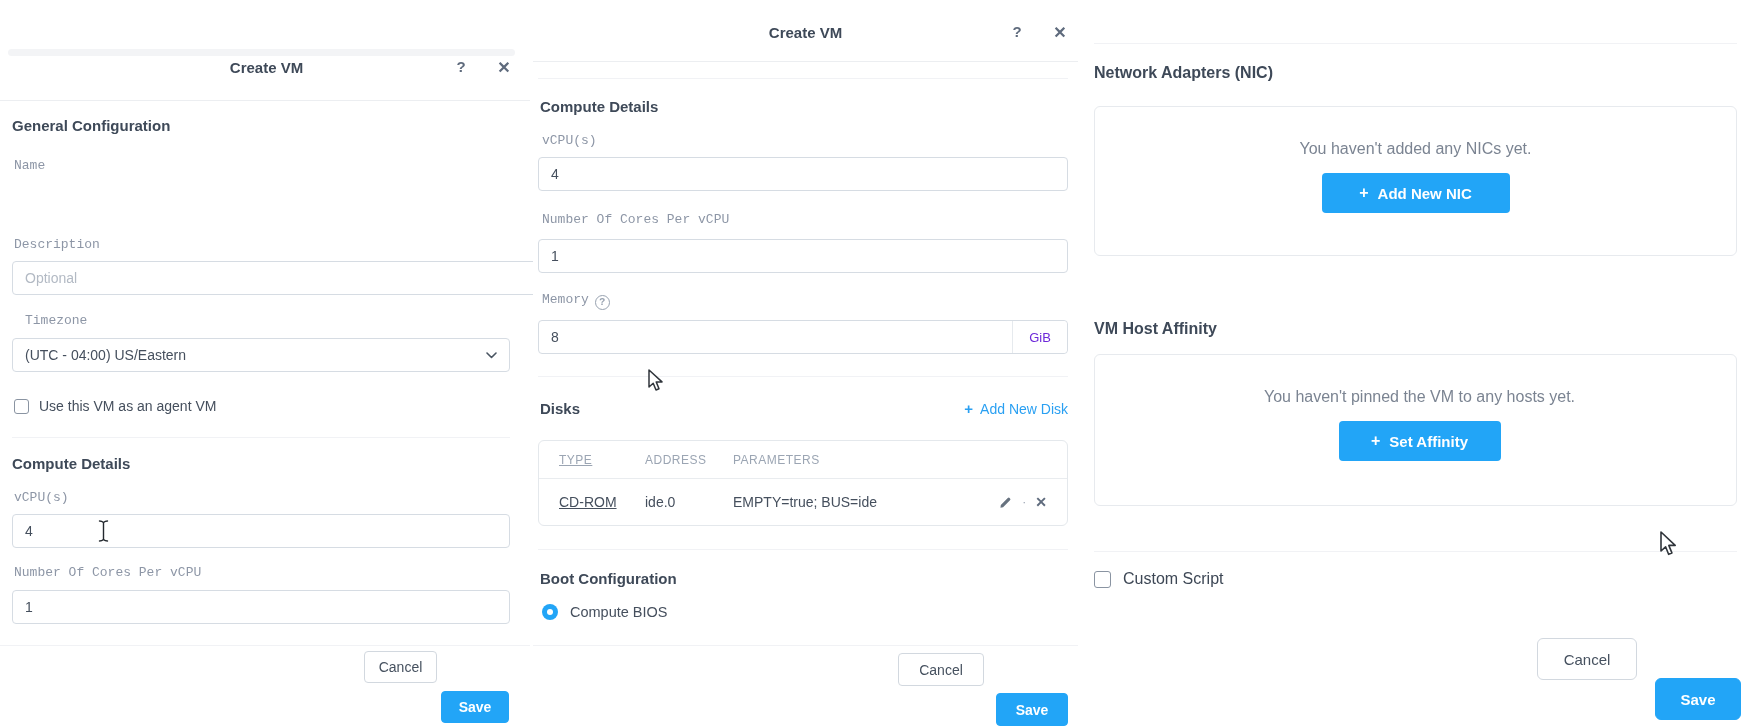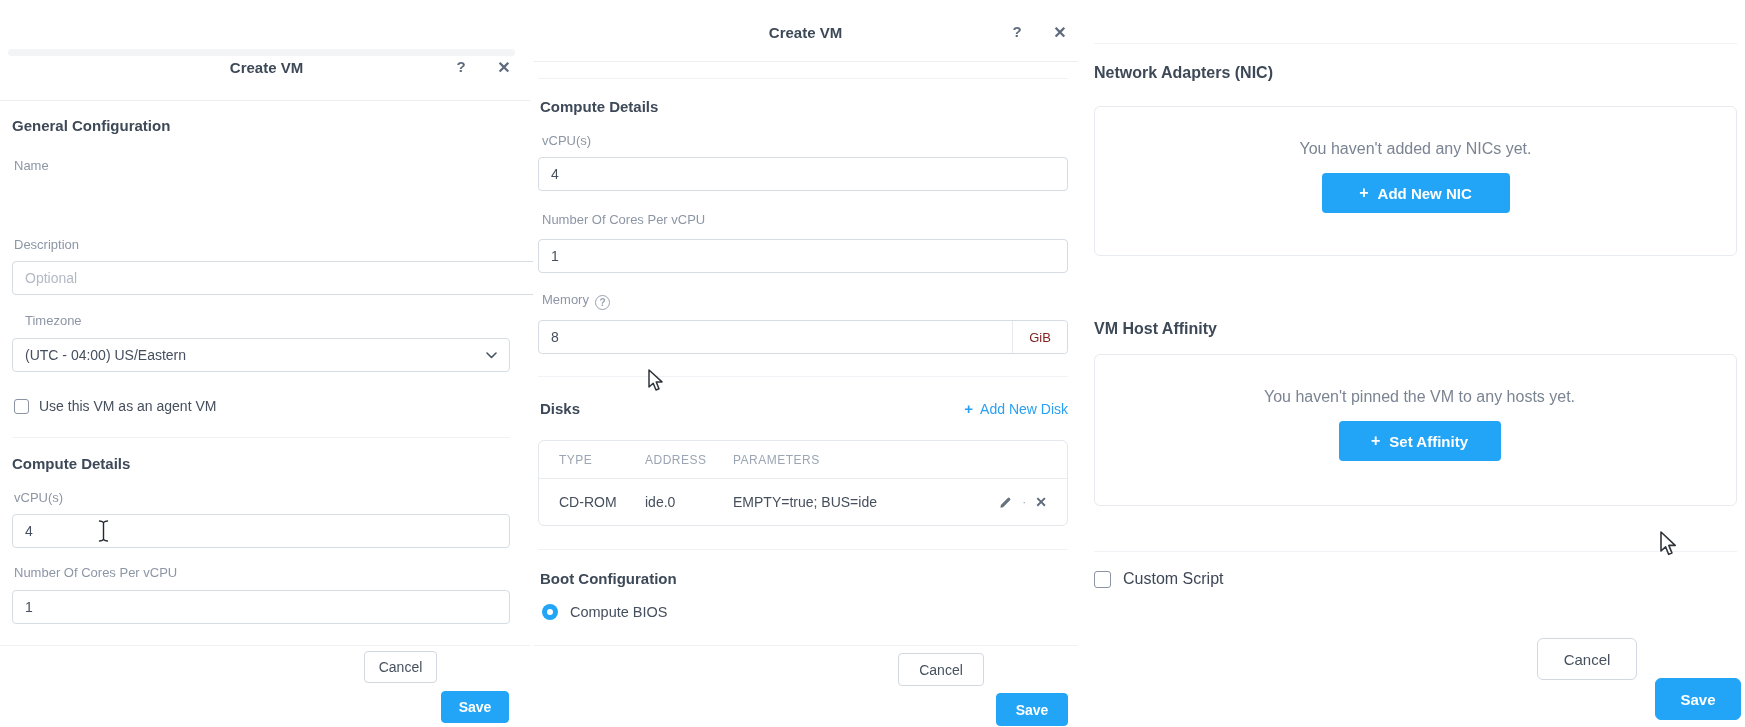--- a/index.html
+++ b/index.html
@@ -6,21 +6,21 @@
   .stage{position:relative;width:1745px;height:727px;background:#fff;overflow:hidden;
          font-family:"Liberation Sans",sans-serif;-webkit-font-smoothing:antialiased;}
   .panel{position:absolute;top:0;height:727px;background:#fff;}
   .abs{position:absolute;}
   .hairline{position:absolute;height:1px;background:#ecEEF1;}
   .hairline.soft{background:#f1f2f5;}
   .dlg-title{font-size:15px;font-weight:600;color:#3e4958;text-align:center;}
   .icon-btn{font-size:15px;font-weight:700;color:#5f6b7d;width:20px;text-align:center;cursor:default;}
   .section-heading{font-size:15px;font-weight:700;color:#3e4958;}
   .big-heading{font-size:16px;font-weight:700;color:#3e4958;}
-  .field-label{font-size:13px;color:#8d96a6;}
+  .field-label{font-size:13px;color:#8d96a6;font-family:Liberation Mono, monospace;}
   .tinput{box-sizing:border-box;border:1px solid #d6dce3;border-radius:4px;height:34px;
           font-size:14px;color:#454f5d;padding:0 12px;background:#fff;outline:none;
           font-family:"Liberation Sans",sans-serif;}
   .tinput::placeholder{color:#b3bac4;}
   .selectbox{box-sizing:border-box;border:1px solid #d6dce3;border-radius:4px;height:34px;
           font-size:14px;color:#454f5d;padding:0 12px;background:#fff;display:flex;
           align-items:center;justify-content:space-between;}
   .checkbox{box-sizing:border-box;width:15px;height:15px;border:1.5px solid #8a94a2;border-radius:3px;background:#fff;flex:none;}
   .check-row{display:flex;align-items:center;gap:10px;}
   .check-label{font-size:14px;color:#454f5d;}
@@ -37,29 +37,29 @@
   .btn-primary-lg{background:#22a5f7;color:#fff;border-radius:4px;height:40px;
        display:flex;align-items:center;justify-content:center;gap:9px;font-size:15px;font-weight:600;}
   .btn-primary-lg .plus{font-weight:700;font-size:16px;}
   .empty-text{font-size:16px;color:#7b8492;text-align:center;}
   .empty-box{box-sizing:border-box;border:1px solid #e7eaee;border-radius:6px;background:#fff;
        display:flex;flex-direction:column;align-items:center;padding-top:33px;}
   .qm-circle{box-sizing:border-box;width:15px;height:15px;border:1px solid #98a2b0;border-radius:50%;
        color:#98a2b0;font-size:10px;font-weight:700;display:inline-flex;align-items:center;
        justify-content:center;margin-left:6px;vertical-align:-2px;}
   .suffix{position:absolute;right:1px;top:1px;bottom:1px;width:54px;display:flex;align-items:center;
-       justify-content:center;border-left:1px solid #e6eaee;color:#7f1d1d;font-size:13px;
+       justify-content:center;border-left:1px solid #e6eaee;color:#6d28d9;font-size:13px;
        border-radius:0 4px 4px 0;background:#fff;}
   
   .disk-table{box-sizing:border-box;border:1px solid #e4e8ec;border-radius:6px;overflow:hidden;background:#fff;}
   .dt-row{display:flex;align-items:center;padding:0 20px;}
   .dt-head{height:37px;border-bottom:1px solid #e9ecef;}
   .dt-head span{font-size:12px;color:#9ba5b3;letter-spacing:.5px;}
   .dt-body{height:46px;font-size:14px;color:#454f5d;}
-  .col-type{width:86px;flex:none;}
+  .col-type{width:86px;flex:none;text-decoration:underline;}
   .col-addr{width:88px;flex:none;}
   .col-params{flex:1;}
   .row-actions{display:flex;align-items:center;gap:9px;flex:none;}
   .row-actions .sep{color:#9aa3b1;font-size:12px;}
   .row-x{color:#5f6b7d;font-size:14px;font-weight:700;}
   .topstrip{position:absolute;height:7px;background:#f3f4f6;border-radius:4px;}
   .cursor-svg{position:absolute;pointer-events:none;}
 </style>
 </head>
 <body>

